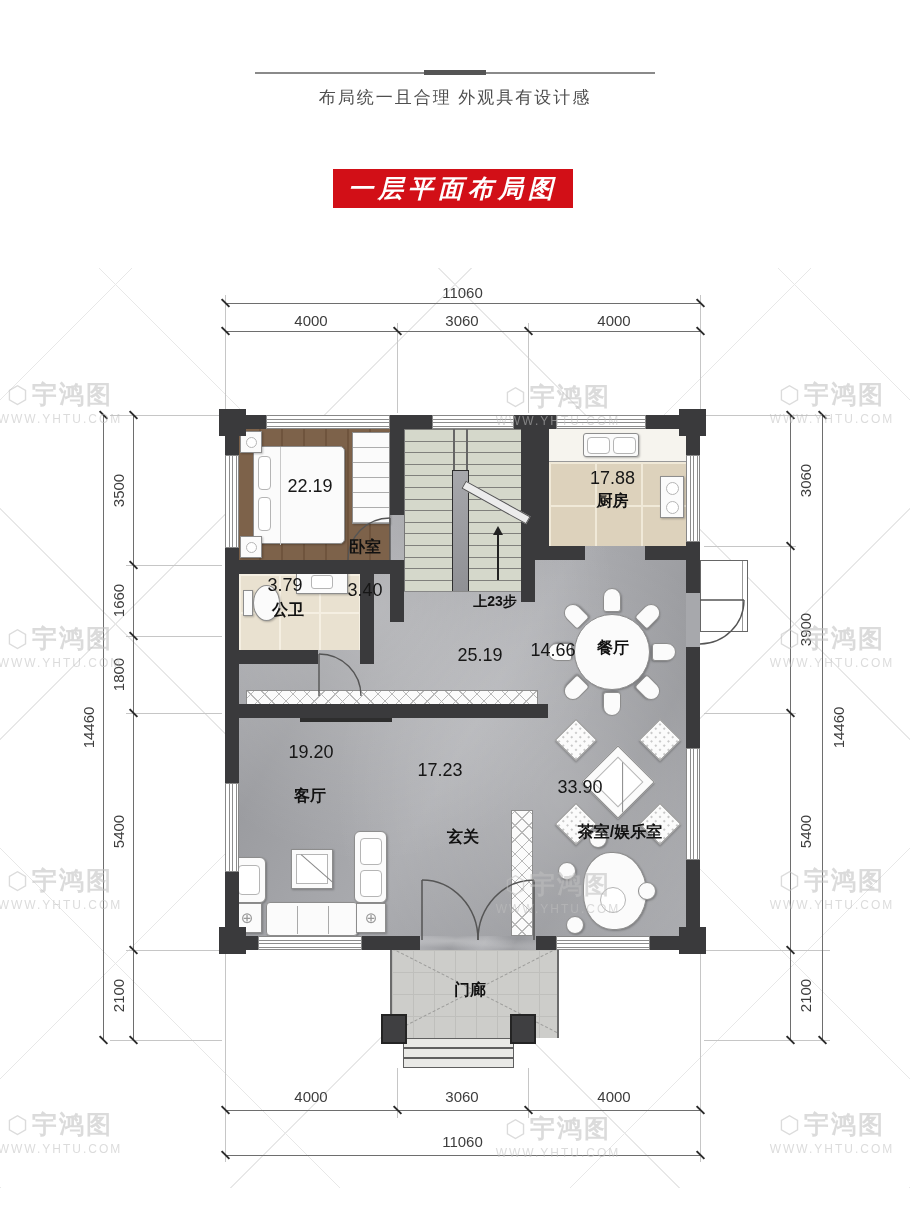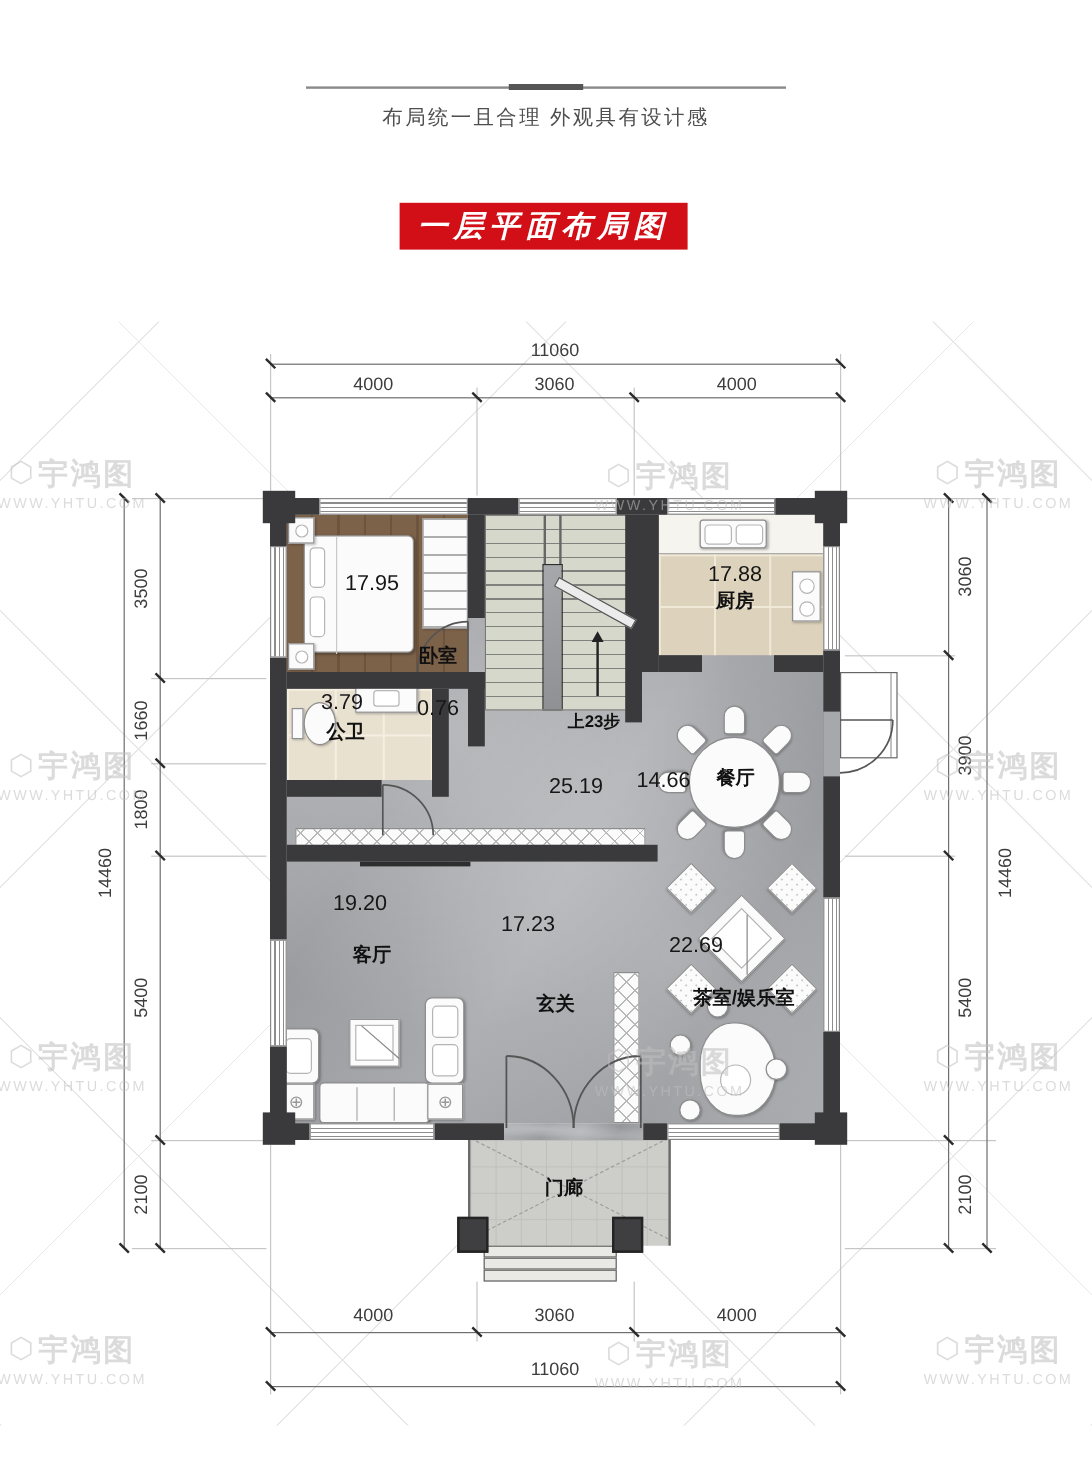--- a/index.html
+++ b/index.html
@@ -295,36 +295,36 @@
     <div class="inner" style="left:4px;top:50px;width:13px;height:34px;border-radius:4px;"></div>
     <div style="position:absolute;left:26px;top:0;width:1px;height:98px;background:#c9c9c9;"></div>
   </div>
   <div class="abs furn" style="left:240px;top:431px;width:22px;height:22px;">
       <div class="inner circ" style="left:5px;top:5px;width:11px;height:11px;"></div>
     </div>
   <div class="abs furn" style="left:240px;top:536px;width:22px;height:22px;">
       <div class="inner circ" style="left:5px;top:5px;width:11px;height:11px;"></div>
     </div>
   <div class="abs furn" style="left:352px;top:432px;width:38px;height:92px;background-image:repeating-linear-gradient(180deg,transparent 0 14px,#adadad 14px 15px);"></div>
-  <div class="abs lbl" style="left:265px;top:476px;width:90px;">17.95</div>
+  <div class="abs lbl" style="left:265px;top:476px;width:90px;">22.19</div>
   <div class="abs rname" style="left:330px;top:537px;width:70px;">卧室</div>
   <svg class="door" style="left:346px;top:516px;" width="46" height="46">
       <path d="M44,2 A42,42 0 0 0 2,44" fill="none" stroke="#555" stroke-width="1.4"></path>
       <line x1="44" y1="2" x2="44" y2="44" stroke="#555" stroke-width="1.4"></line>
     </svg>
 
   <div class="abs furn" style="left:243px;top:590px;width:10px;height:26px;"></div>
   <div class="abs furn circ" style="left:253px;top:585px;width:27px;height:36px;"></div>
   <div class="abs furn" style="left:296px;top:570px;width:52px;height:24px;">
       <div class="inner" style="left:14px;top:4px;width:22px;height:14px;border-radius:3px;"></div>
     </div>
   <div class="abs furn circ" style="left:276px;top:650px;width:8px;height:8px;"></div>
   <div class="abs lbl" style="left:255px;top:575px;width:60px;">3.79</div>
   <div class="abs rname" style="left:258px;top:600px;width:60px;">公卫</div>
-  <div class="abs lbl" style="left:333px;top:580px;width:64px;">0.76</div>
+  <div class="abs lbl" style="left:333px;top:580px;width:64px;">3.40</div>
   <svg class="door" style="left:317px;top:652px;" width="46" height="46">
       <path d="M2,2 A42,42 0 0 1 44,44" fill="none" stroke="#555" stroke-width="1.4"></path>
       <line x1="2" y1="2" x2="2" y2="44" stroke="#555" stroke-width="1.4"></line>
     </svg>
 
   <div class="abs furn" style="left:583px;top:433px;width:56px;height:24px;border-radius:3px;">
     <div class="inner" style="left:3px;top:3px;width:23px;height:17px;border-radius:4px;"></div>
     <div class="inner" style="left:29px;top:3px;width:23px;height:17px;border-radius:4px;"></div>
   </div>
   <div class="abs furn" style="left:660px;top:476px;width:24px;height:42px;">
@@ -350,21 +350,21 @@
   <div class="abs" style="left:700px;top:560px;width:48px;height:72px;background:#fff;border:1.4px solid #666;box-sizing:border-box;z-index:2;">
       <div style="position:absolute;right:4px;top:0;width:1px;height:100%;background:#999;"></div>
     </div>
   <svg class="door" style="left:698px;top:596px;" width="50" height="50">
       <path d="M46,4 A44,44 0 0 1 2,48" fill="none" stroke="#555" stroke-width="1.4"></path>
       <line x1="2" y1="4" x2="46" y2="4" stroke="#555" stroke-width="1.4"></line>
     </svg>
 
   <div class="abs furn lat" style="left:246px;top:690px;width:292px;height:15px;box-shadow:none;"></div>
   <div class="abs" style="left:300px;top:718px;width:92px;height:4px;background:#2e2e2e;z-index:3;"></div>
-  <div class="abs lbl" style="left:260px;top:742px;width:80px;">19.20</div>
+  <div class="abs lbl" style="left:271px;top:742px;width:80px;">19.20</div>
   <div class="abs rname" style="left:275px;top:786px;width:70px;">客厅</div>
   <div class="abs lbl" style="left:400px;top:760px;width:80px;">17.23</div>
   <div class="abs rname" style="left:428px;top:827px;width:70px;">玄关</div>
   <div class="abs furn" style="left:291px;top:849px;width:42px;height:40px;">
     <div class="inner" style="left:4px;top:4px;width:32px;height:30px;"></div>
     <div style="position:absolute;left:4px;top:18px;width:42px;height:1px;background:#888;transform:rotate(41deg);"></div>
   </div>
   <div class="abs furn" style="left:231px;top:857px;width:35px;height:46px;border-radius:6px;">
       <div class="inner" style="left:6px;top:7px;width:22px;height:30px;border-radius:4px;"></div>
     </div>
@@ -388,21 +388,21 @@
   </svg>
 
   <div class="abs furn" style="left:561px;top:725px;width:30px;height:30px;transform:rotate(45deg);background-image:radial-gradient(#c9c9c9 1px,transparent 1px);background-size:6px 6px;"></div>
   <div class="abs furn" style="left:645px;top:725px;width:30px;height:30px;transform:rotate(45deg);background-image:radial-gradient(#c9c9c9 1px,transparent 1px);background-size:6px 6px;"></div>
   <div class="abs furn" style="left:561px;top:809px;width:30px;height:30px;transform:rotate(45deg);background-image:radial-gradient(#c9c9c9 1px,transparent 1px);background-size:6px 6px;"></div>
   <div class="abs furn" style="left:645px;top:809px;width:30px;height:30px;transform:rotate(45deg);background-image:radial-gradient(#c9c9c9 1px,transparent 1px);background-size:6px 6px;"></div>
   <div class="abs furn" style="left:592px;top:756px;width:52px;height:52px;transform:rotate(45deg);">
     <div class="inner" style="left:7px;top:7px;width:36px;height:36px;"></div>
     <div style="position:absolute;left:7px;top:25px;width:50px;height:1px;background:#888;transform:rotate(45deg);"></div>
   </div>
-  <div class="abs lbl" style="left:545px;top:777px;width:70px;">22.69</div>
+  <div class="abs lbl" style="left:545px;top:777px;width:70px;">33.90</div>
   <div class="abs rname" style="left:558px;top:822px;width:124px;">茶室/娱乐室</div>
   <div class="abs furn" style="left:583px;top:852px;width:64px;height:78px;border-radius:45% 55% 50% 48%;">
       <div class="inner circ" style="left:16px;top:34px;width:26px;height:26px;"></div>
     </div>
   <div class="abs furn circ" style="left:558px;top:862px;width:18px;height:18px;"></div>
   <div class="abs furn circ" style="left:566px;top:916px;width:18px;height:18px;"></div>
   <div class="abs furn circ" style="left:638px;top:882px;width:18px;height:18px;"></div>
   <div class="abs furn circ" style="left:589px;top:830px;width:18px;height:18px;"></div>
 
   <div class="abs rname" style="left:435px;top:980px;width:70px;">门廊</div>

